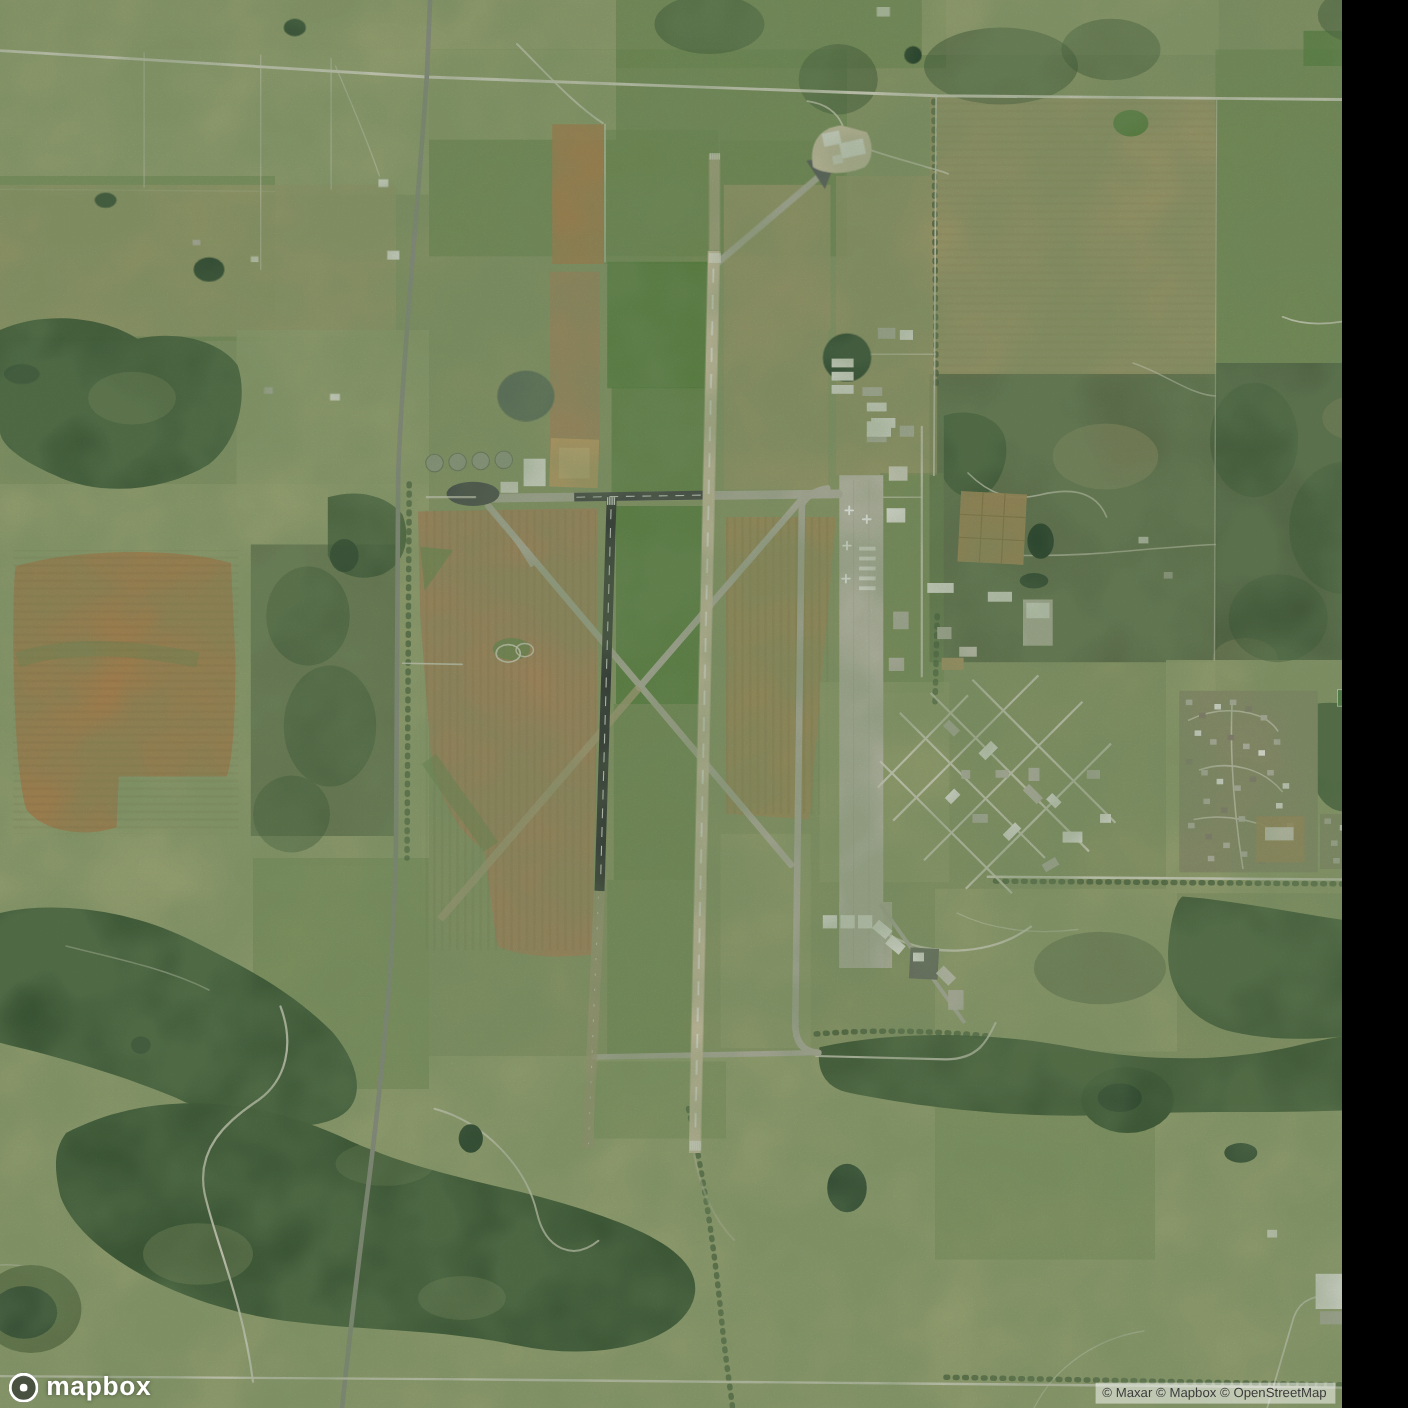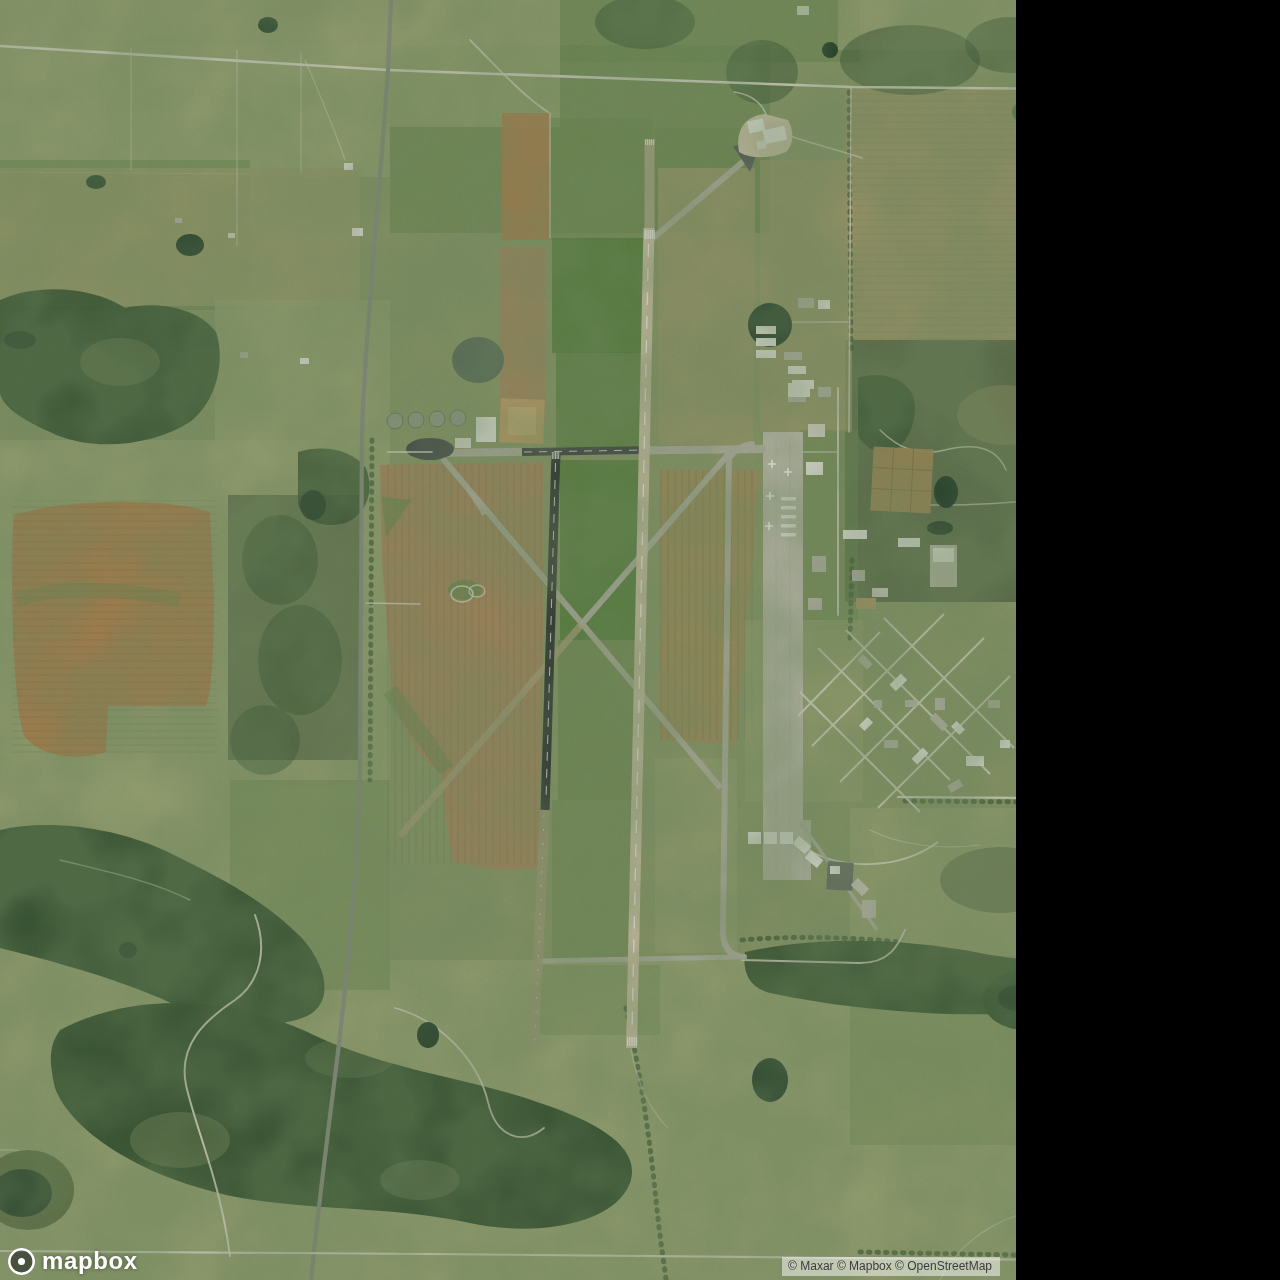--- a/index.html
+++ b/index.html
@@ -1,16 +1,16 @@
 <!DOCTYPE html>
 <html style="--base: #8f9c6b; --field-pale: #9ea977; --field-green: #6d8a4f; --field-bright: #4e7d36; --field-olive: #a39c6e; --field-tan: #a8905e; --plowed-brown: #b5824e; --plowed-light: #ad8a60; --forest-dark: #33502f; --scrub-dark: #485c3e; --pond-dark: #1e3a26; --pond-gray: #70806f; --road-dirt: #e2dfd1; --road-highway: #8e9087; --runway-main: #d6c9ac; --runway-black: #26282d; --taxiway: #b8b5a7; --apron: #c3c0b2; --building-white: #f5f4ef; --building-gray: #bfbcb0; --marking-white: #ffffff;"><head>
 <meta charset="utf-8">
 <style>
   html,body{margin:0;padding:0;background:#000;}
-  .stage{position:relative;width:1016px;height:1280px;overflow:hidden;background:var(--base,#8f9c6b);}
+  .stage{position:relative;width:1220px;height:1280px;overflow:hidden;background:var(--base,#8f9c6b);}
   svg{position:absolute;inset:0;display:block;}
   
   .f-base{fill:var(--base)} .f-pale{fill:var(--field-pale)} .f-green{fill:var(--field-green)}
   .f-bright{fill:var(--field-bright)} .f-olive{fill:var(--field-olive)} .f-tan{fill:var(--field-tan)}
   .f-brown{fill:var(--plowed-brown)} .f-brownl{fill:var(--plowed-light)}
   .f-forest{fill:var(--forest-dark)} .f-scrub{fill:var(--scrub-dark)}
   .f-pond{fill:var(--pond-dark)} .f-pondg{fill:var(--pond-gray)}
   .f-bw{fill:var(--building-white)} .f-bg{fill:var(--building-gray)}
   .s-road{stroke:var(--road-dirt);fill:none;stroke-linecap:round}
   .s-hwy{stroke:var(--road-highway);fill:none;stroke-linecap:round}
@@ -19,21 +19,21 @@
   .s-tree{stroke:var(--forest-dark);fill:none;stroke-linecap:round}
   .noevt{pointer-events:none}
   
   .logo{position:absolute;left:8px;bottom:5px;display:flex;align-items:center;gap:7px;
         color:#fff;font:700 24px "Liberation Sans",sans-serif;letter-spacing:.6px;
         text-shadow:0 0 4px rgba(0,0,0,.45);cursor:pointer;user-select:none}
   .logo-mark{width:27px;height:27px;border-radius:50%;background:rgba(15,18,26,.5);
         box-shadow:inset 0 0 0 2.6px #fff;position:relative}
   .logo-mark::after{content:"";position:absolute;left:50%;top:50%;width:7px;height:7px;
         margin:-3.5px 0 0 -3.5px;border-radius:50%;background:#fff}
-  .attr{position:absolute;right:16px;bottom:4px;background:rgba(255,255,255,.5);
+  .attr{position:absolute;right:6px;bottom:4px;background:rgba(255,255,255,.5);
         color:#3c3c3c;font:12px "Liberation Sans",sans-serif;padding:2px 8px 3px 6px;
         white-space:nowrap;cursor:pointer}
 </style>
 </head>
 <body>
 
 <div class="stage">
 <svg viewBox="0 0 1280 1280" width="1280" height="1280">
   <defs>
     <pattern id="plowV" width="7" height="7" patternUnits="userSpaceOnUse">

